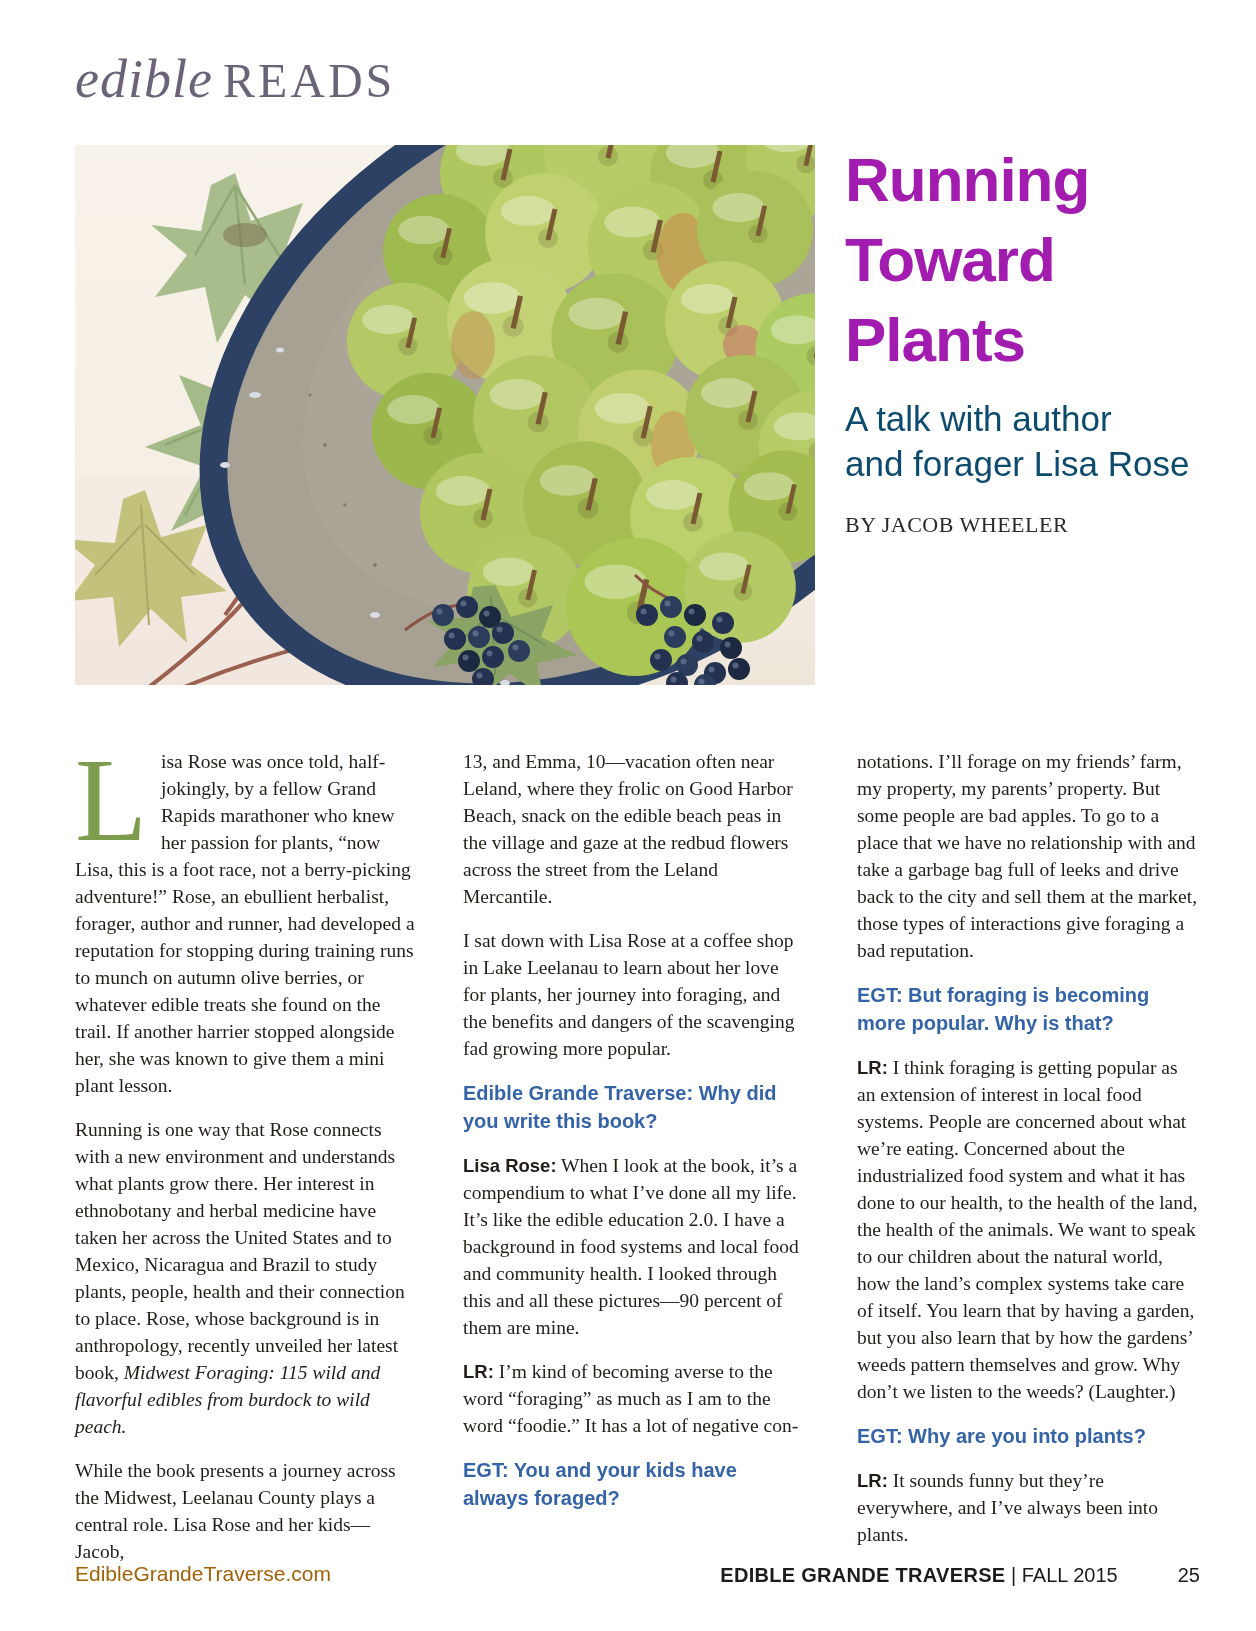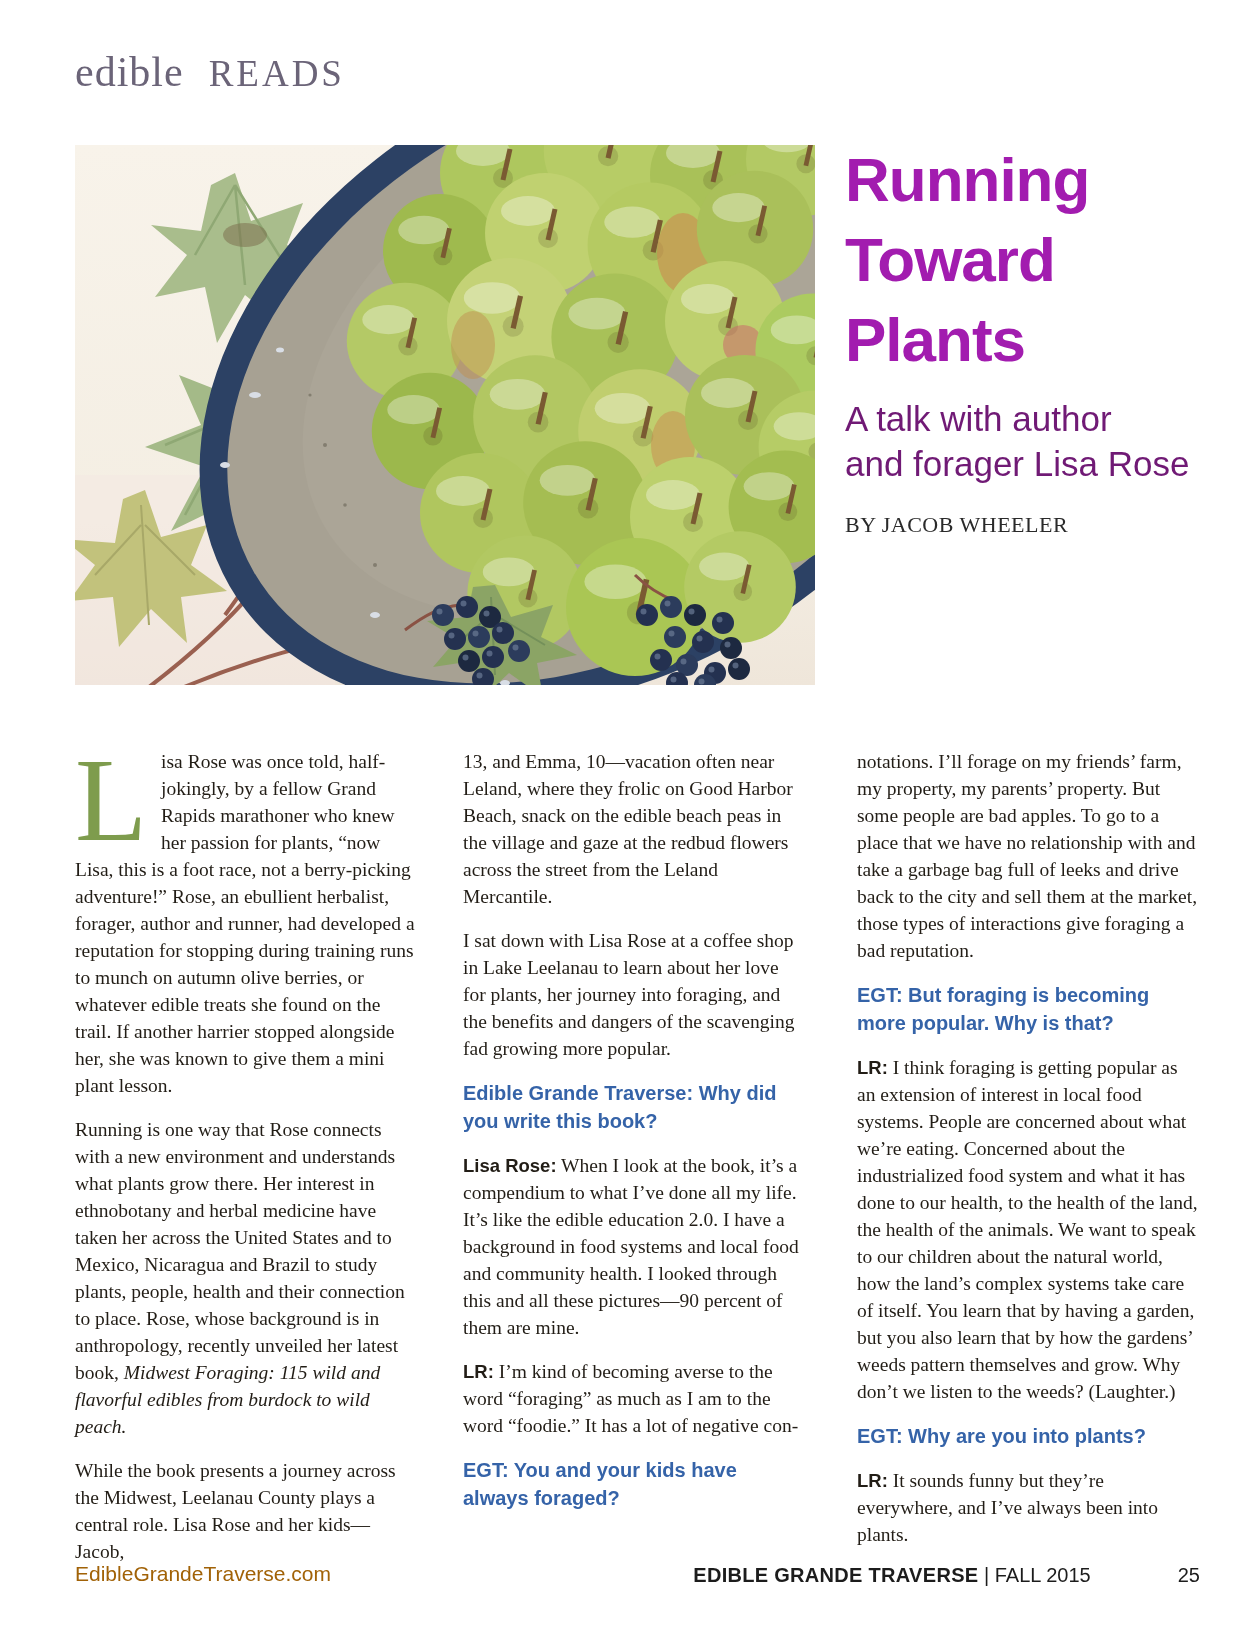--- a/index.html
+++ b/index.html
@@ -7,31 +7,31 @@
     width:1256px;height:1631px;position:relative;overflow:hidden;
     background:#ffffff;
     font-family:"Liberation Serif",serif;
     -webkit-font-smoothing:antialiased;
   }
   
   .brand{
     position:absolute;left:75px;top:48px;
     color:#6b6478;letter-spacing:1px;white-space:nowrap;
   }
-  .brand .it{font-family:"Liberation Serif",serif;font-size:42px;}
-  .brand .caps{font-family:"Liberation Serif",serif;font-size:37px;letter-spacing:3px;margin-left:25px;}
+  .brand .it{font-family:"Liberation Serif",serif;font-style:italic;font-size:54px;}
+  .brand .caps{font-family:"Liberation Serif",serif;font-size:48px;letter-spacing:3px;margin-left:10px;}
   
   figure.photo{position:absolute;left:75px;top:145px;width:740px;height:540px;margin:0;}
   figure.photo svg{display:block;}
   
   .title-block{position:absolute;left:845px;top:140px;width:350px;}
   .headline{font-family:"Liberation Sans",sans-serif;font-weight:bold;
     font-size:62px;line-height:80px;color:#a21caf;letter-spacing:-1px;}
   .subtitle{margin-top:16px;font-family:"Liberation Sans",sans-serif;
-    font-size:35px;line-height:45px;color:#701a75;}
+    font-size:35px;line-height:45px;color:#0c4a6e;}
   .byline{margin-top:26px;font-family:Liberation Serif, serif;
     font-size:22px;letter-spacing:.5px;color:#2a2a2a;}
   
   .article{position:absolute;top:748px;left:0;width:1256px;}
   .column{position:absolute;top:0;width:343px;color:#221d16;
     font-size:19.5px;line-height:27px;text-align:left;}
   .col-0{left:75px;}
   .col-1{left:463px;}
   .col-2{left:850px;margin-left:7px;}
   .block{margin:0 0 17px 0;}
@@ -39,21 +39,21 @@
     color:#3563a8;font-size:20px;line-height:28px;margin:8px 0 17px 0;}
   .seg-italic{font-style:italic;}
   .seg-boldsans{font-family:"Liberation Sans",sans-serif;font-weight:bold;font-size:18.5px;}
   .dropcap{float:left;font-family:"Liberation Serif",serif;color:#7e9c4d;
     font-size:118px;line-height:90px;padding:8px 14px 0 0;}
   
   .footer-left{position:absolute;left:75px;top:1562px;
     font-family:"Liberation Sans",sans-serif;font-size:21px;color:#a16207;}
   .footer-right{position:absolute;right:56px;top:1564px;
     font-family:"Liberation Sans",sans-serif;font-size:20px;color:#1c1c1c;
-    display:flex;align-items:baseline;gap:87px;white-space:nowrap;}
+    display:flex;align-items:baseline;gap:60px;white-space:nowrap;}
   .footer-right .mag b{font-weight:bold;letter-spacing:.3px;}
   .footer-right .mag .issue{font-weight:normal;}
 </style>
 </head>
 <body>
 
 <div class="brand">
   <span class="it">edible</span><span class="caps">READS</span>
 </div>
 

